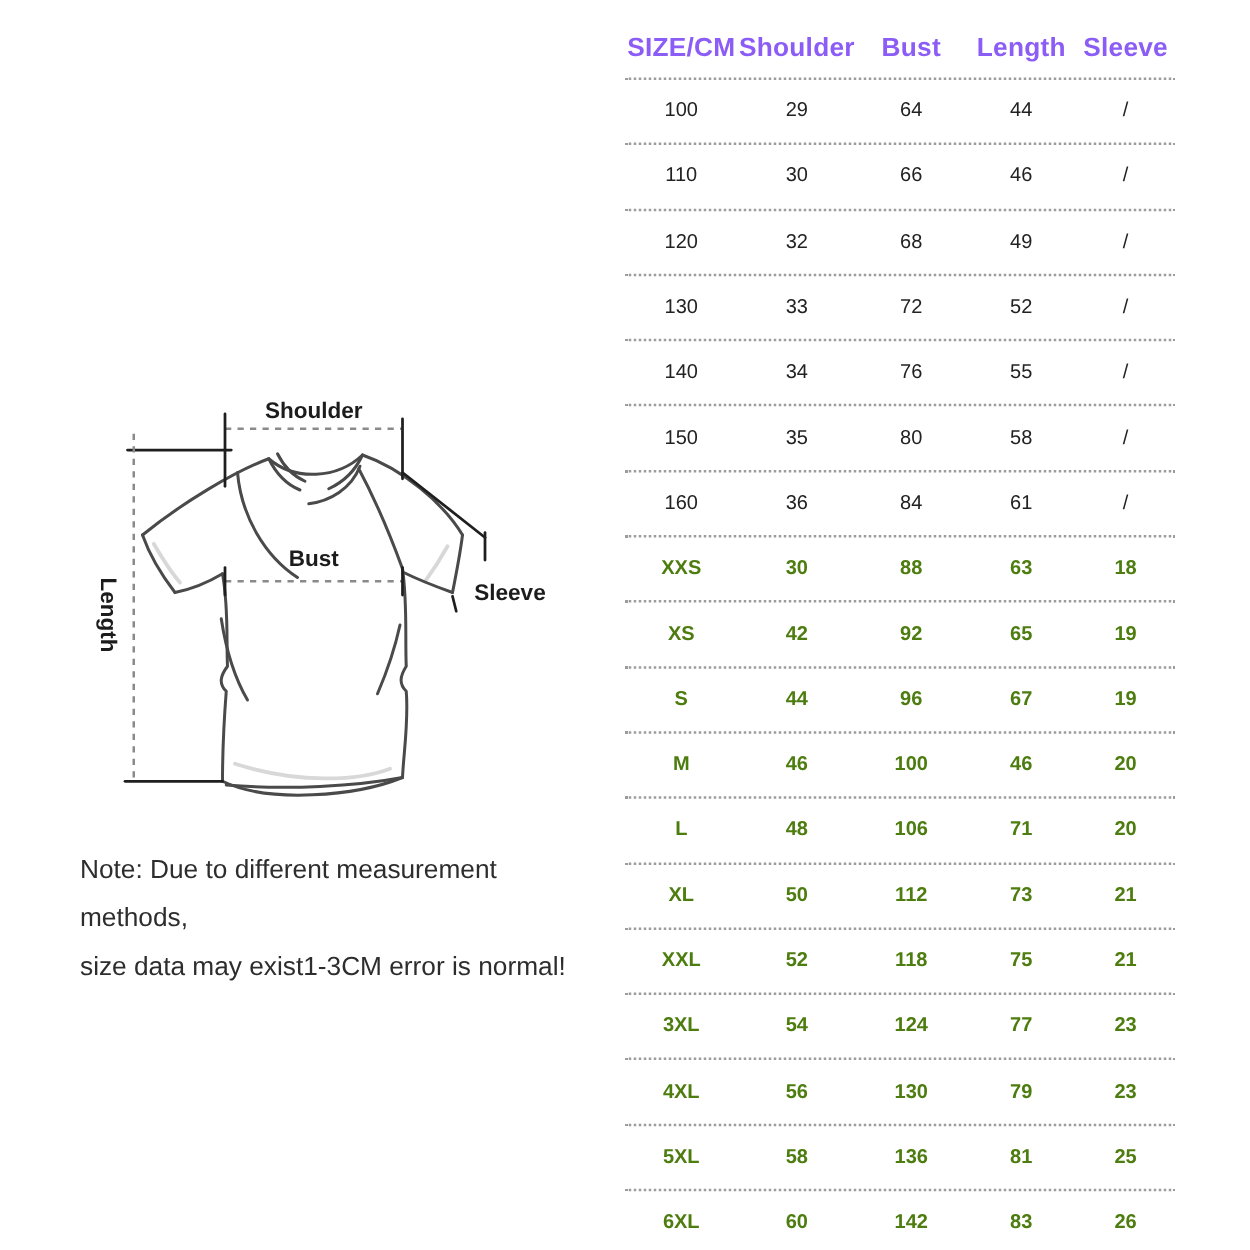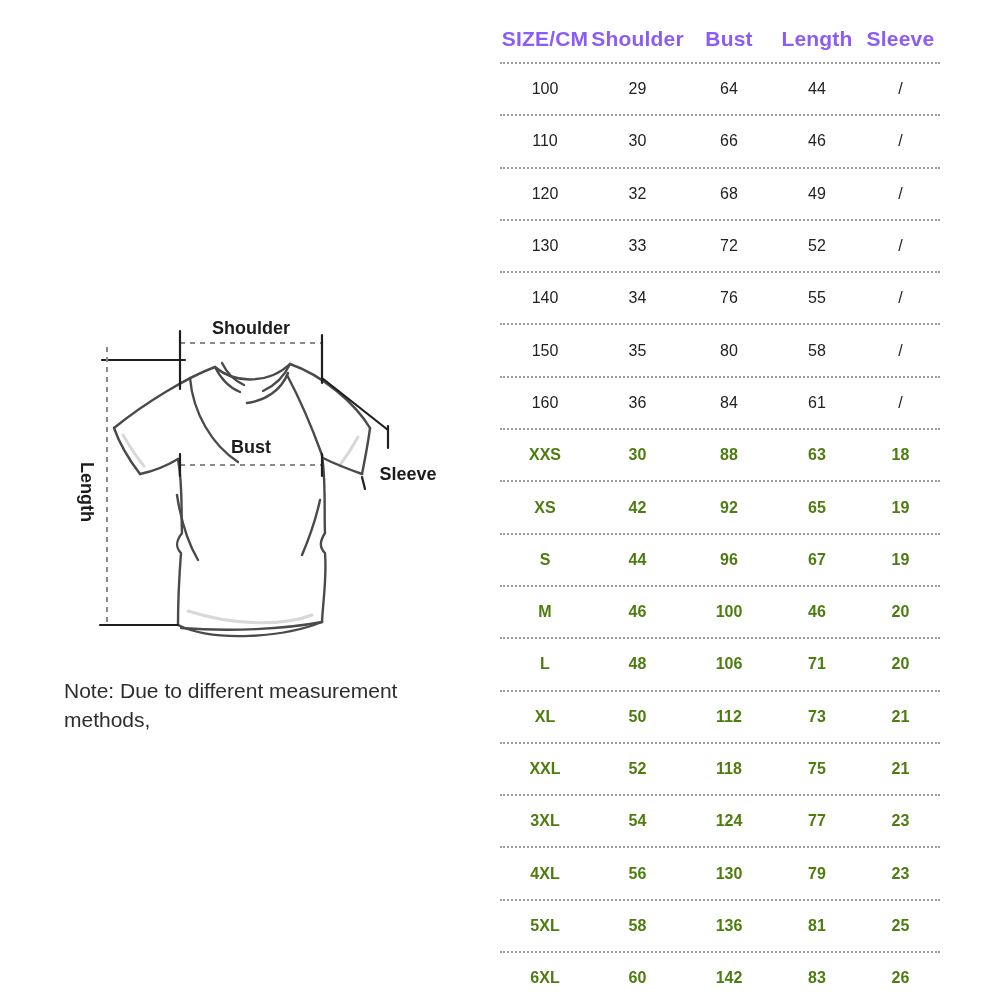--- a/index.html
+++ b/index.html
@@ -19,21 +19,21 @@
   .trow.heavy{font-weight:700;color:#4d7c0f;}
   .tcell{text-align:center;white-space:nowrap;}
   
   .diagram-svg{position:absolute;left:40px;top:295px;width:430px;height:390px;}
   .shirt{stroke:#4a4a4a;stroke-width:2.4;fill:none;stroke-linecap:round;stroke-linejoin:round;}
   .shade{stroke:#d8d8d8;stroke-width:3;fill:none;stroke-linecap:round;}
   .dim-solid{stroke:#1f1f1f;stroke-width:2.2;stroke-linecap:round;}
   .dim-dash{stroke:#8a8a8a;stroke-width:2;stroke-dasharray:5 5;}
   .dim-label{font-family:"Liberation Sans","DejaVu Sans",sans-serif;font-size:18px;font-weight:700;fill:#1c1c1c;}
   
-  .note{position:absolute;left:64px;top:676px;width:410px;font-size:21px;line-height:29px;font-weight:500;color:#2d2d2d;}
+  .note{position:absolute;left:64px;top:676px;width:410px;font-size:21px;line-height:39px;font-weight:500;color:#2d2d2d;}
 </style>
 </head>
 <body>
 
 <div class="screen">
 
   <svg class="diagram-svg" viewBox="0 0 430 390">
 
     <path class="shade" d="M83,140 C90,152 97,163 104,171"></path>
     <path class="shade" d="M318,142 C312,153 306,162 300,170"></path>
@@ -86,20 +86,21 @@
 
       <line class="dim-solid" x1="282" y1="83" x2="348" y2="135"></line>
       <line class="dim-solid" x1="348" y1="131" x2="348" y2="153"></line>
       <line class="dim-solid" x1="322" y1="182" x2="325" y2="194"></line>
       <text class="dim-label" x="368" y="185" text-anchor="middle">Sleeve</text>
     </g>
   </svg>
 
   <div class="note">
     <div>Note: Due to different measurement methods,</div>
+    <div>size data may exist1-3CM error is normal!</div>
   </div>
 
   <div class="size-table">
       <div class="trow header">
         <div class="tcell">SIZE/CM</div>
         <div class="tcell">Shoulder</div>
         <div class="tcell">Bust</div>
         <div class="tcell">Length</div>
         <div class="tcell">Sleeve</div>
       </div>

